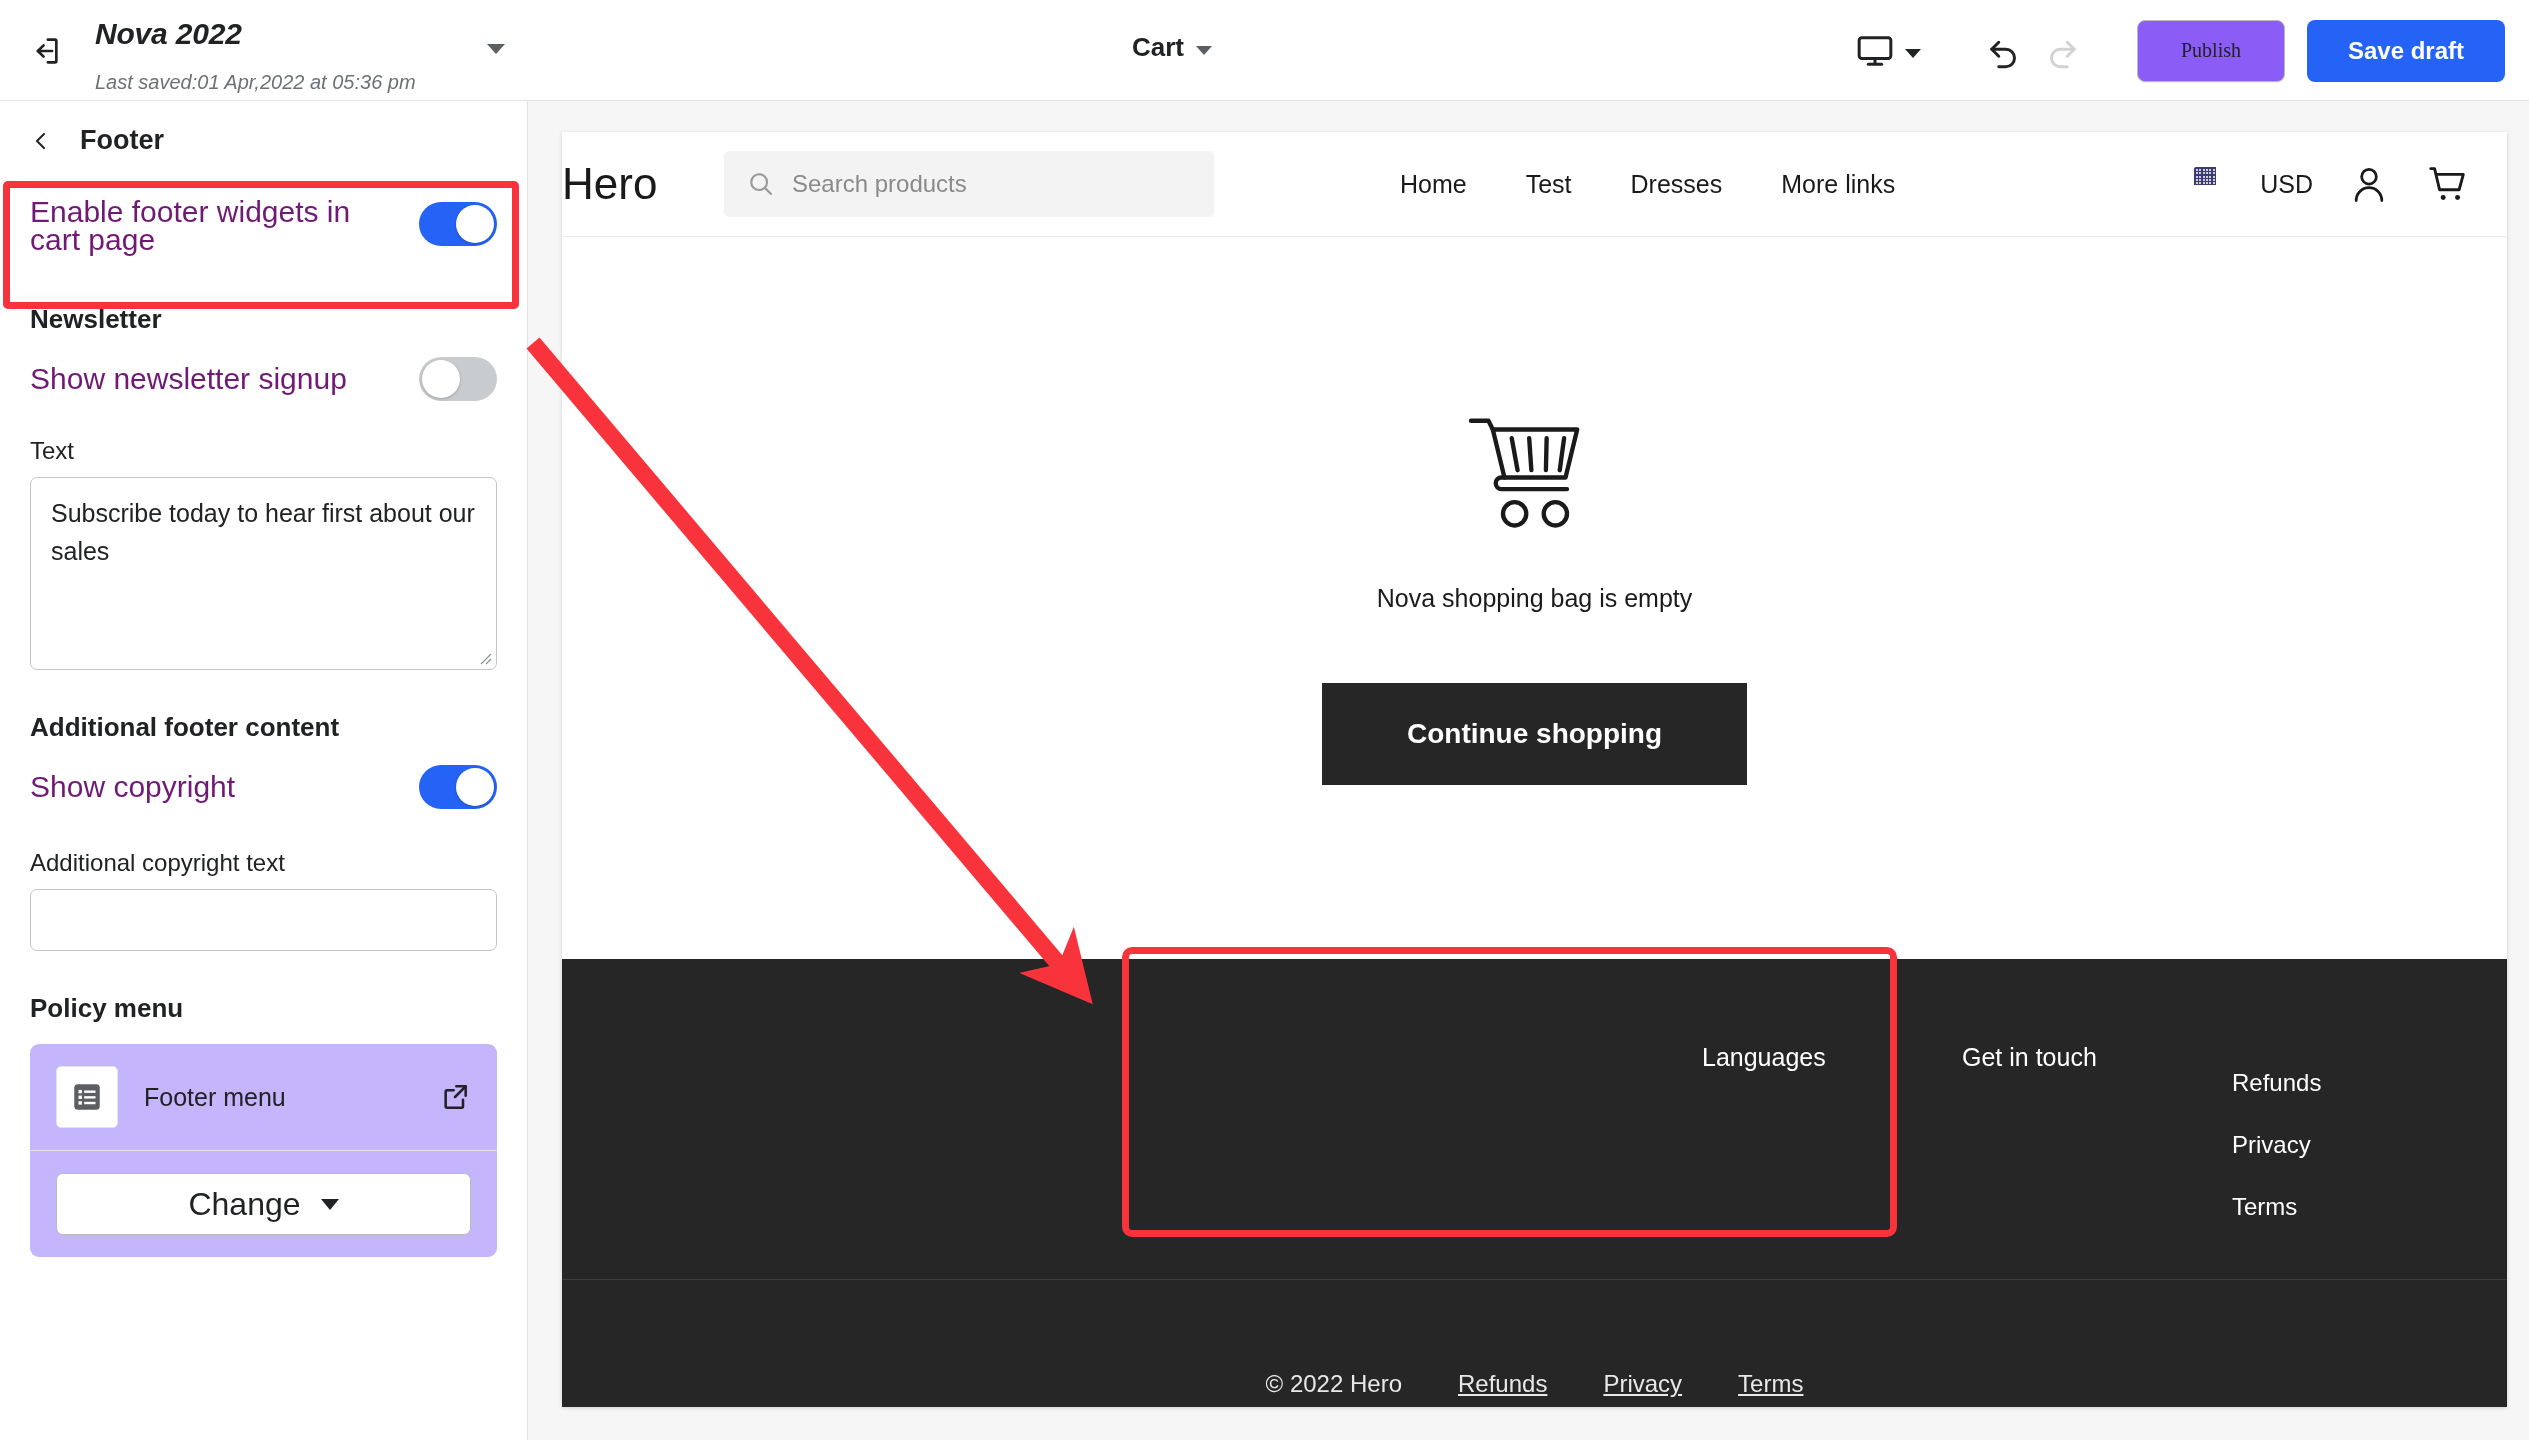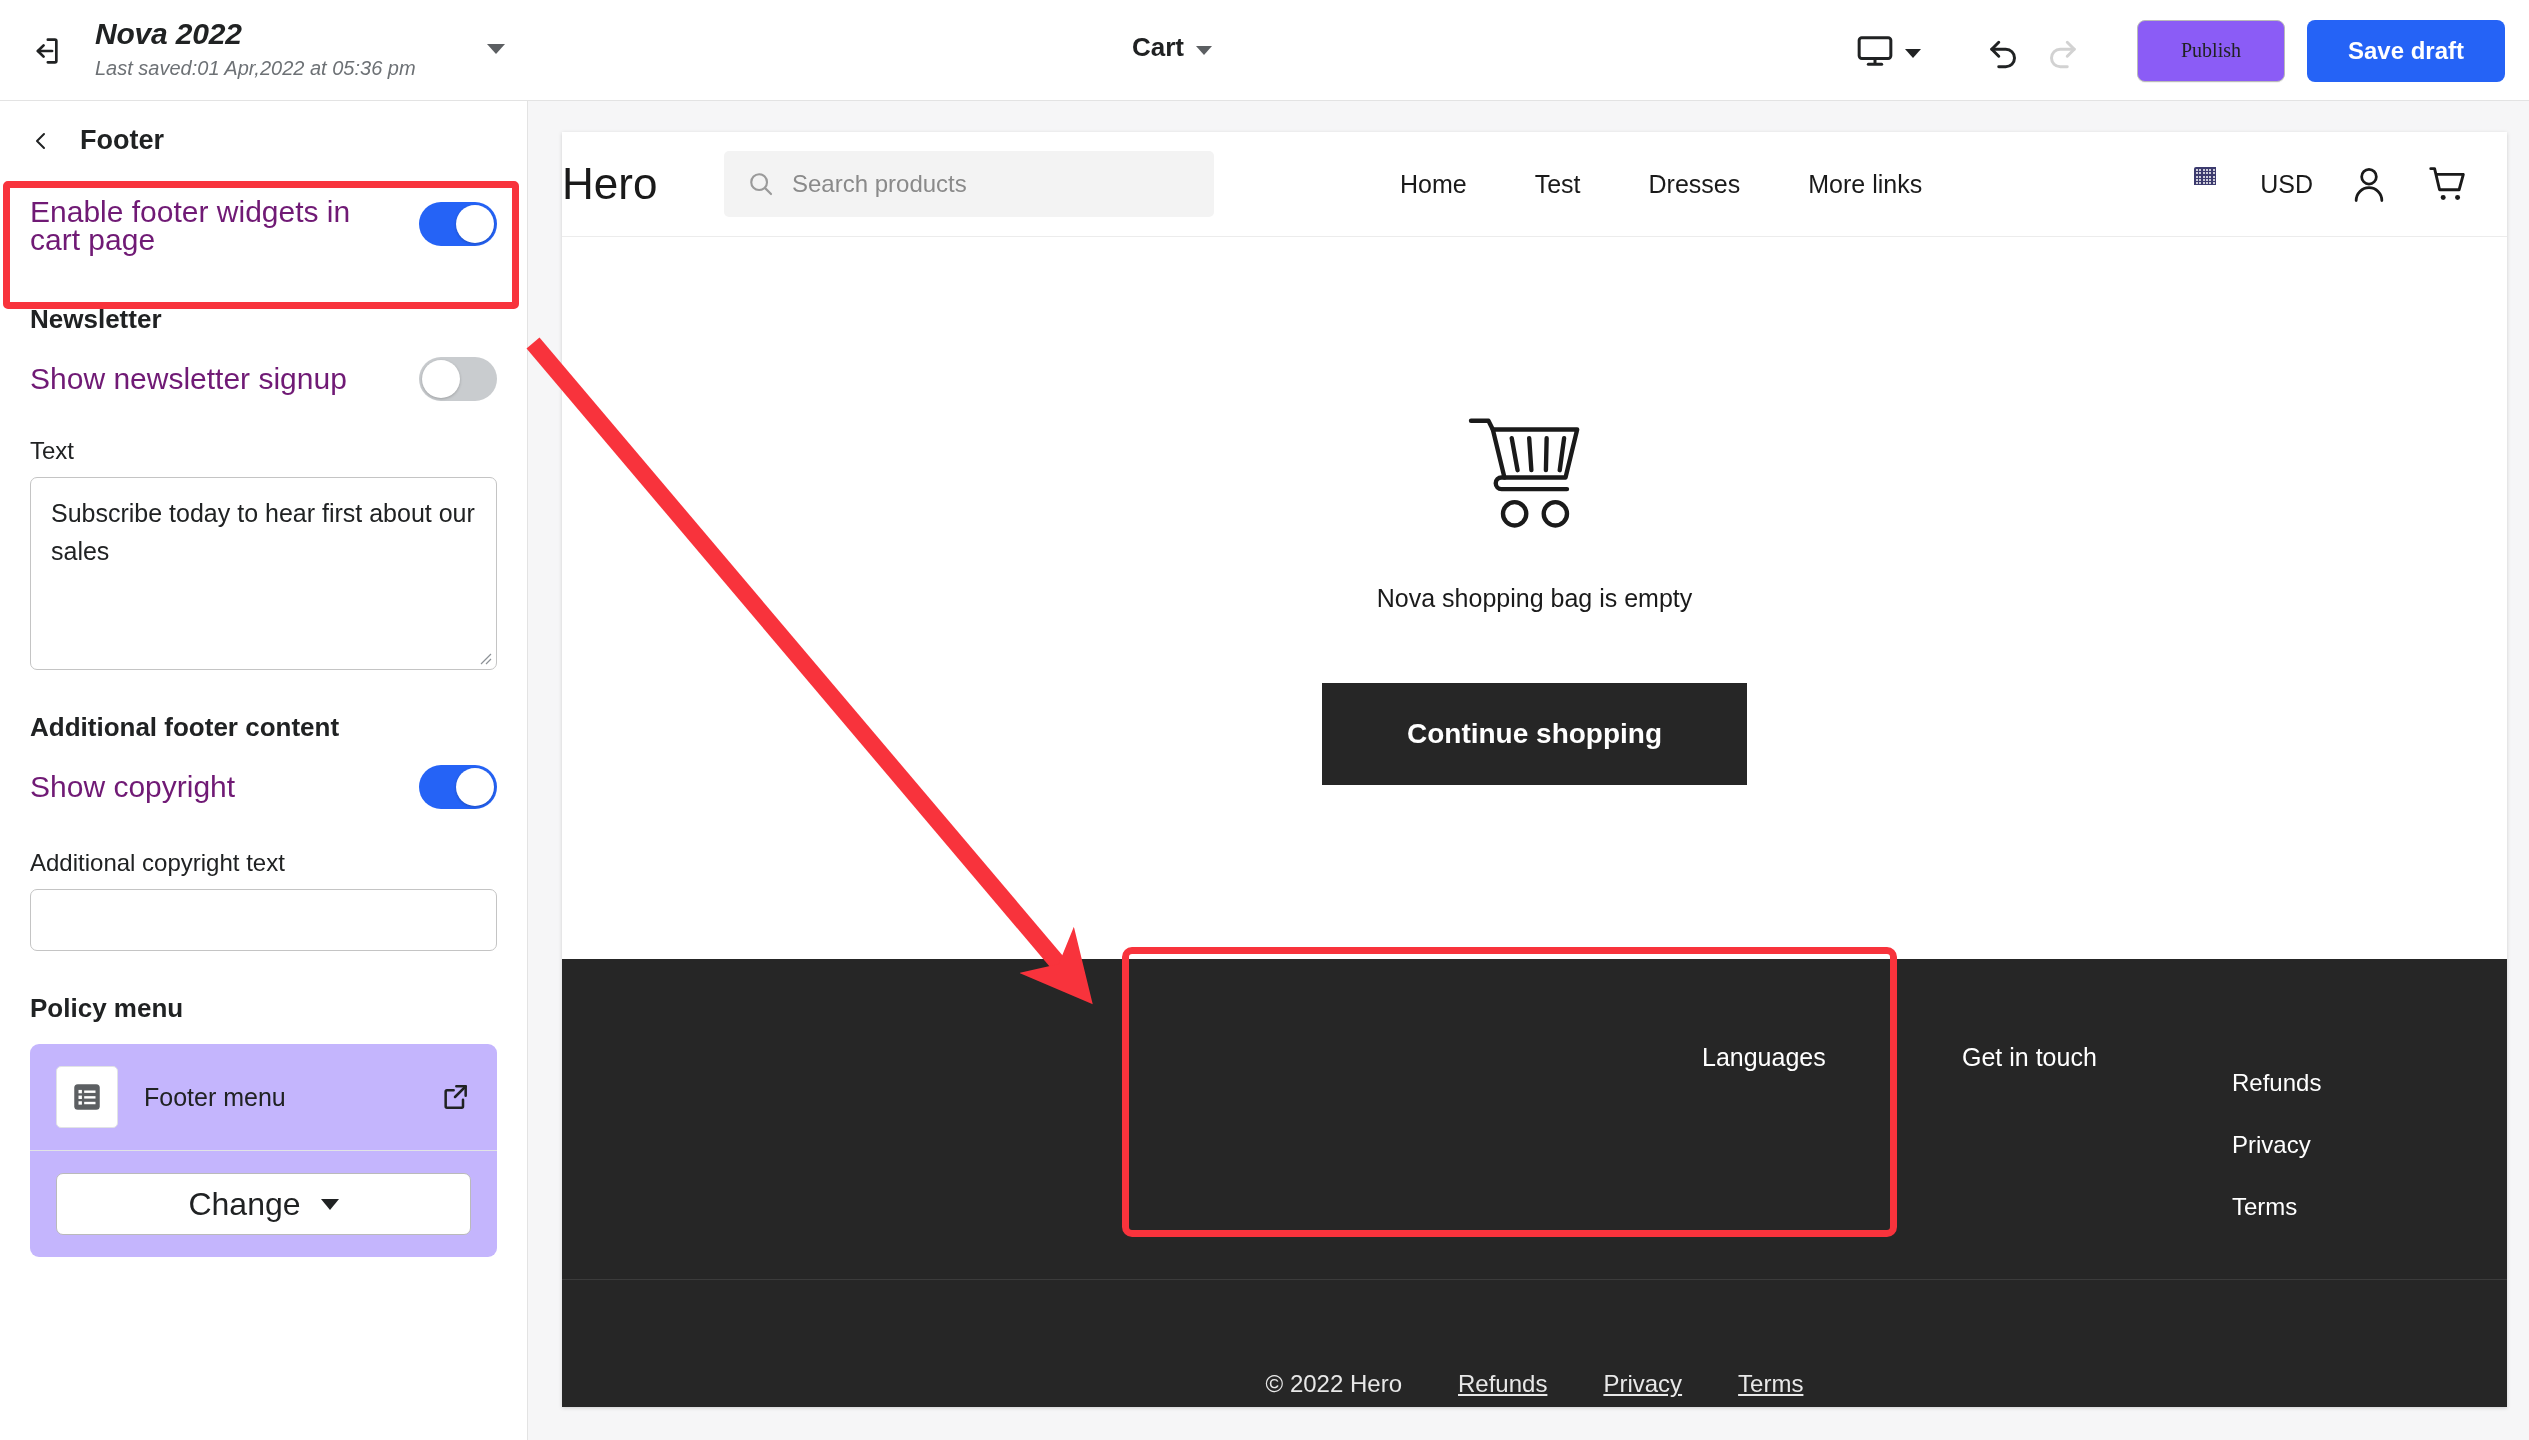--- a/index.html
+++ b/index.html
@@ -22,21 +22,21 @@
     width: 50px; height: 50px;
     display: flex; align-items: center; justify-content: center;
     border-radius: 8px; cursor: pointer;
   }
   .theme-block { position: absolute; left: 95px; top: 16px; width: 420px; font-style: italic; }
   .theme-name {
     font-size: 30px; font-weight: bold; color: #202223; letter-spacing: -0.2px;
     line-height: 36px;
   }
   .theme-saved {
-    font-size: 20px; color: #6d7175; line-height: 28px; margin-top: 2px;
+    font-size: 20px; color: #6d7175; line-height: 28px; margin-top: 16px;
   }
   .theme-caret {
     position: absolute; left: 487px; top: 44px;
     width: 0; height: 0;
     border-left: 9px solid transparent; border-right: 9px solid transparent;
     border-top: 10px solid #5c5f62; cursor: pointer;
   }
   .page-select {
     position: absolute; left: 1132px; top: 32px;
     display: flex; align-items: center; gap: 12px; cursor: pointer;
@@ -183,21 +183,21 @@
     margin-left: 0px; width: 150px; text-align: left;
     font-family: "Liberation Sans", sans-serif;
   }
   .store-search {
     width: 490px; height: 66px; background: #f3f3f3; border-radius: 5px;
     display: flex; align-items: center; gap: 16px; padding: 0 22px;
     margin-left: 12px; cursor: text;
   }
   .store-search-ph { font-size: 24px; color: #8a8a8a; }
   .store-nav {
-    display: flex; align-items: center; gap: 16px; margin-left: 160px; text-align: center;
+    display: flex; align-items: center; gap: 7px; margin-left: 160px; text-align: center;
   }
   .store-nav a {
     font-size: 25px; color: #1a1a1a; text-decoration: none;
     padding: 0 26px; cursor: pointer;
   }
   .store-right {
     margin-left: auto; display: flex; align-items: center; gap: 34px;
   }
   .currency { display: flex; align-items: center; gap: 14px; cursor: pointer; }
   .flag { width: 52px; height: 34px; border-radius: 2px; position: relative; overflow: hidden; background:#fff;}

